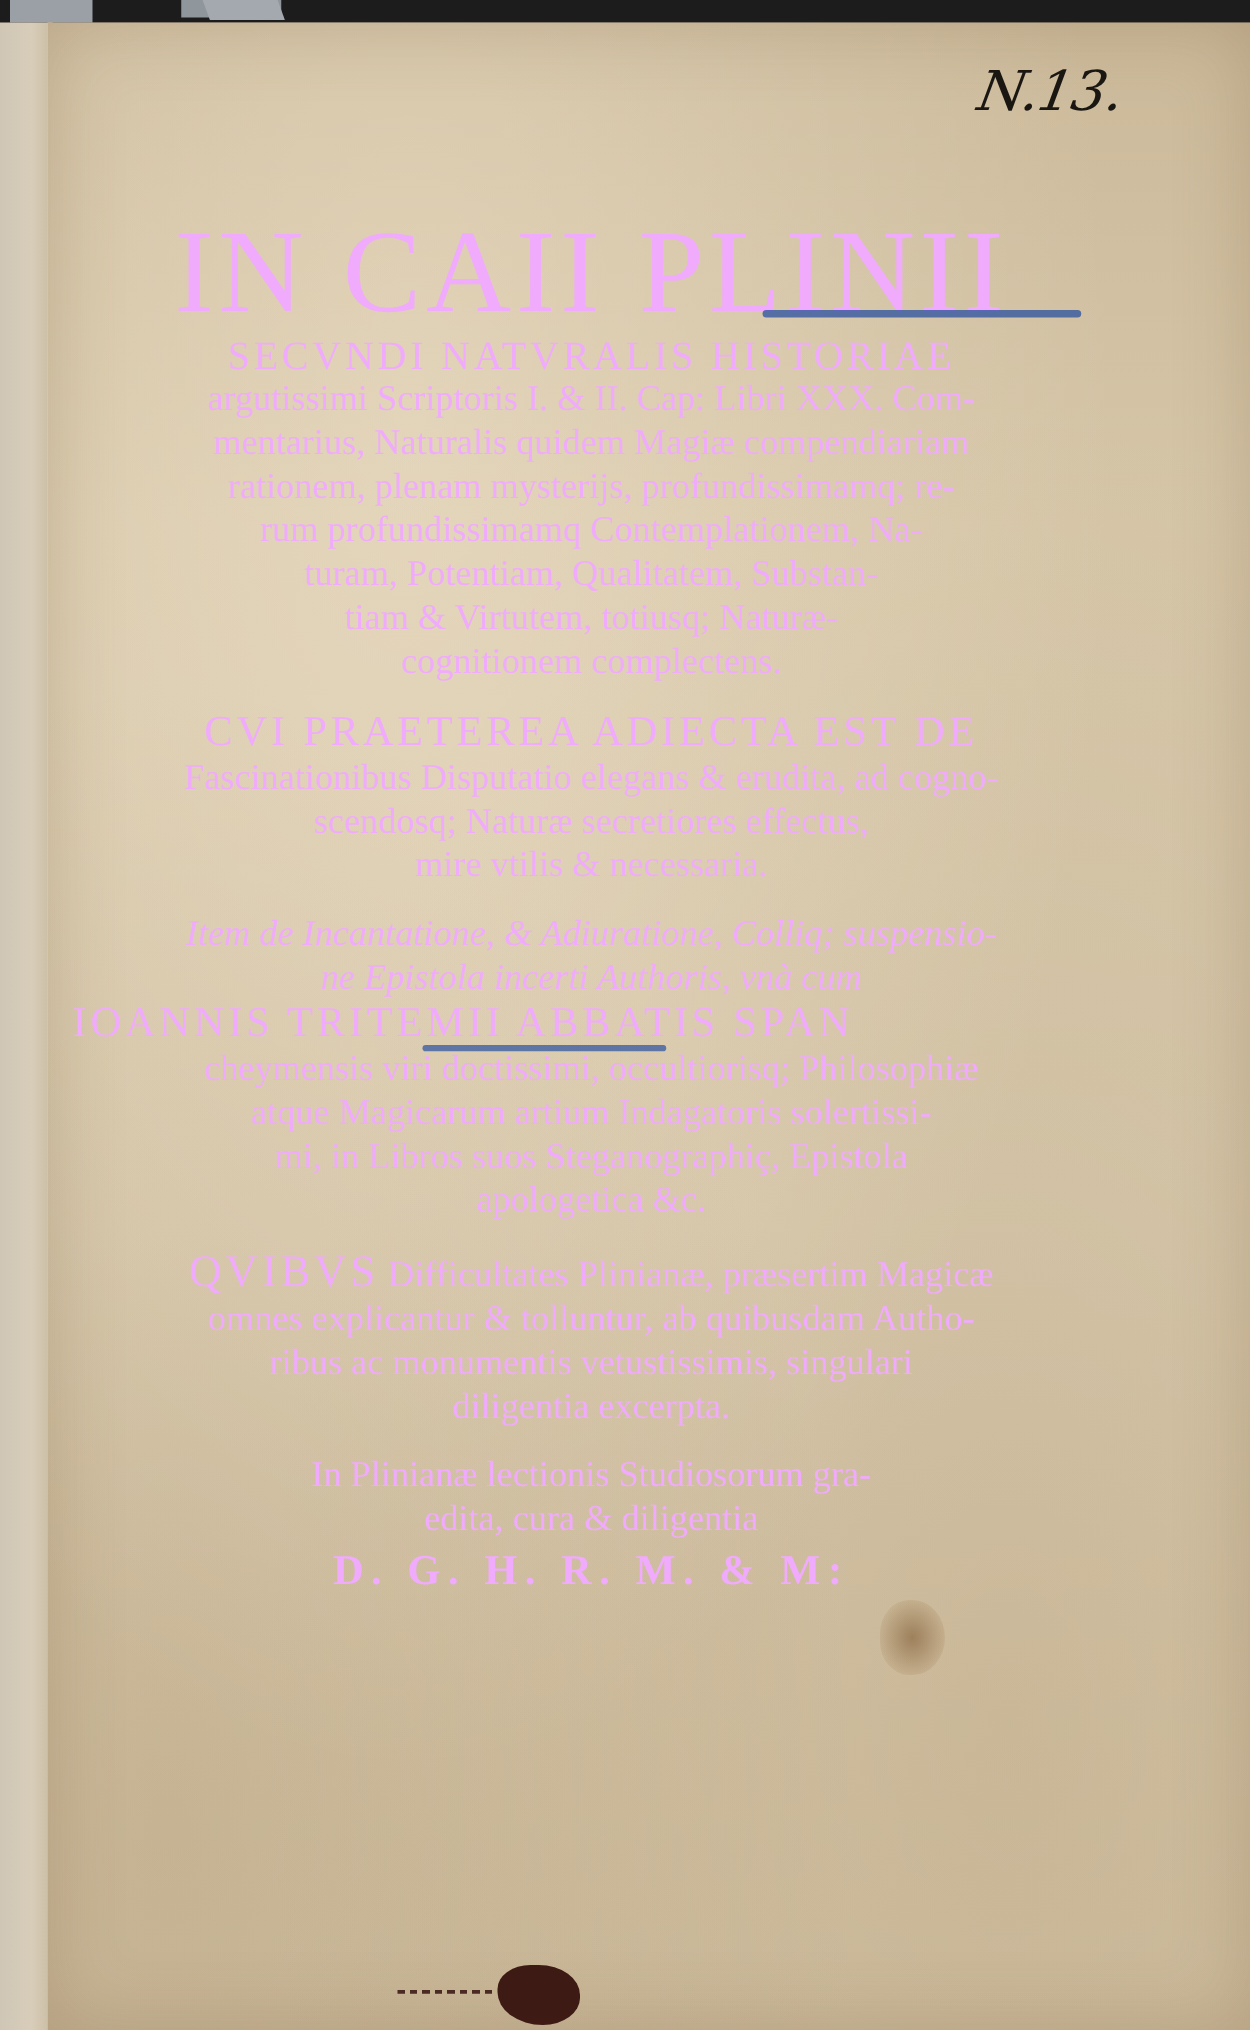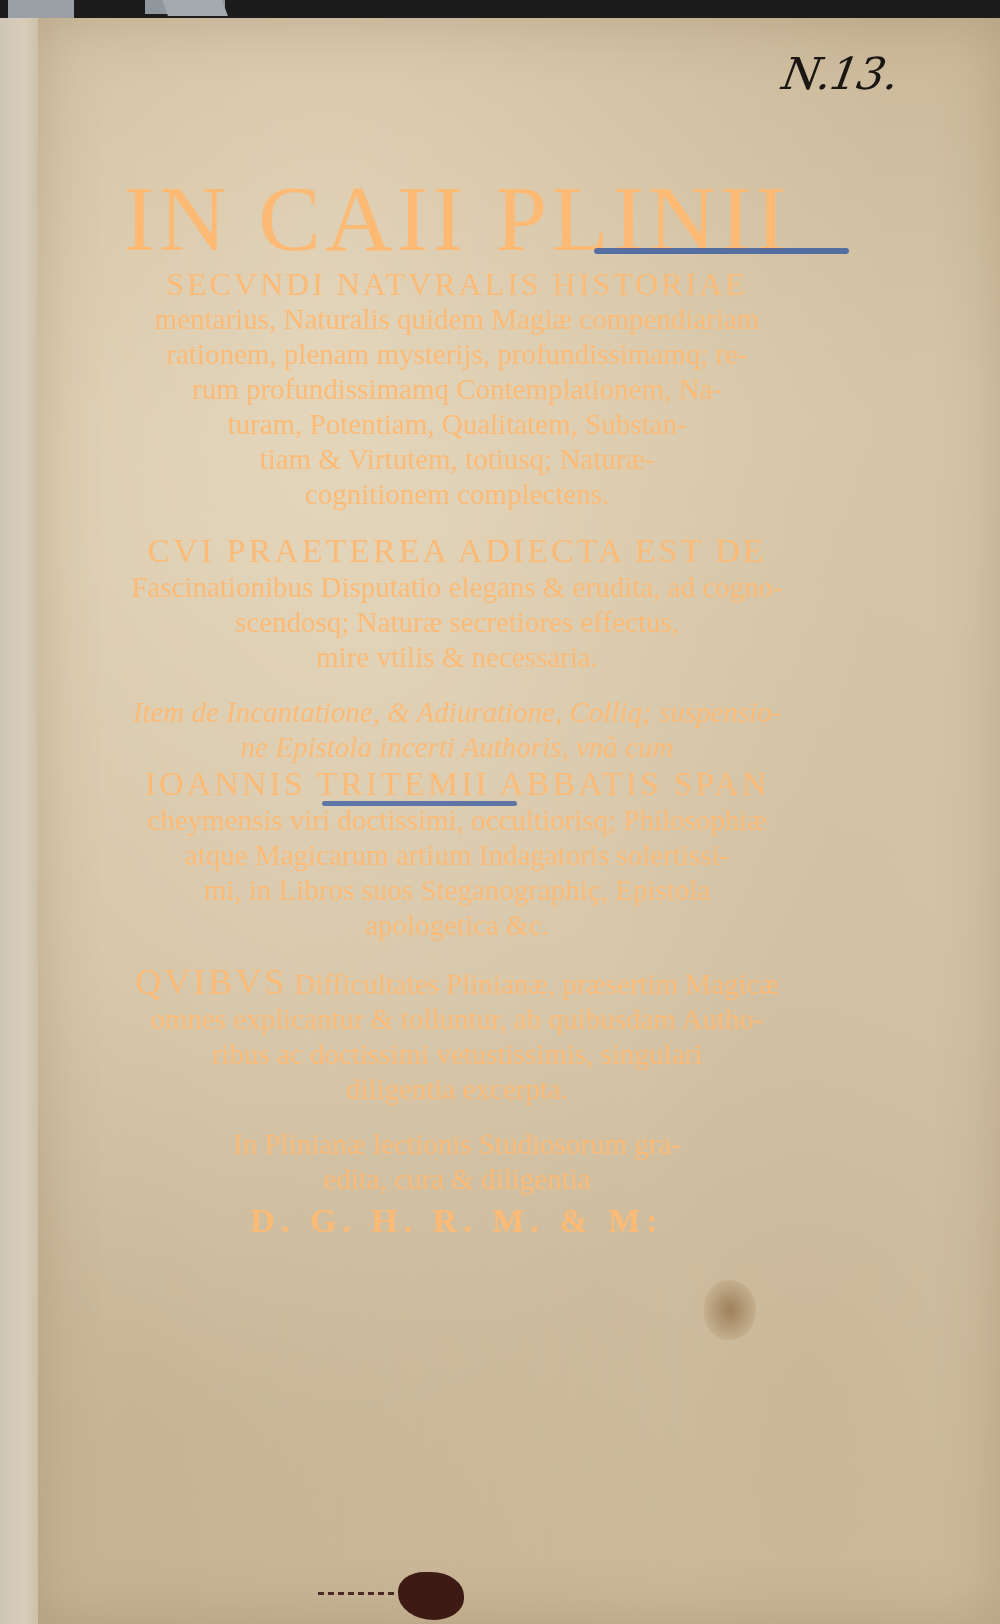--- a/index.html
+++ b/index.html
@@ -42,22 +42,22 @@
       position: absolute; left: 280px; top: 1574px; width: 76px; height: 3px;
       background: repeating-linear-gradient(90deg, #4a2a22 0 6px, transparent 6px 10px);
     }
     .shelfmark {
       position: absolute; left: 783px; top: 48px;
       font-family: "DejaVu Serif", serif; font-style: italic;
       font-size: 44px; color: #1a1712; letter-spacing: -1px;
       transform: skewX(-10deg);
     }
     .text-block {
-      position: absolute; left: 42px; top: 170px; width: 830px;
-      color: #fdba74;
+      position: absolute; left: 58px; top: 170px; width: 830px;
+      color: #f0abfc;
       text-align: center;
       font-family: "Liberation Serif", "DejaVu Serif", serif;
     }
     .title-main {
       font-size: 94px; letter-spacing: 4px; line-height: 96px;
       margin: 0; font-weight: normal; position: relative;
     }
     .blue-underline {
       position: absolute; left: 552px; top: 78px; width: 255px; height: 6px;
       background: rgba(40,80,160,0.75); border-radius: 3px;
@@ -98,20 +98,21 @@
 <div class="shelfmark">N.13.</div>
 
 <div class="text-block">
   <div style="position:relative">
     <h1 class="title-main">IN CAII PLINII</h1>
     <div class="blue-underline"></div>
   </div>
   <p class="title-sub">SECVNDI NATVRALIS HISTORIAE</p>
 
   <div>
+    <span class="line para">argutissimi Scriptoris I. &amp; II. Cap: Libri XXX. Com-</span>
     <span class="line para">mentarius, Naturalis quidem Magiæ compendiariam</span>
     <span class="line para">rationem, plenam mysterijs, profundissimamq; re-</span>
     <span class="line para">rum profundissimamq Contemplationem, Na-</span>
     <span class="line para">turam, Potentiam, Qualitatem, Substan-</span>
     <span class="line para">tiam &amp; Virtutem, totiusq; Naturæ-</span>
     <span class="line para">cognitionem complectens.</span>
   </div>
 
   <div class="gap-md"></div>
 
@@ -120,37 +121,37 @@
     <span class="line para">Fascinationibus Disputatio elegans &amp; erudita, ad cogno-</span>
     <span class="line para">scendosq; Naturæ secretiores effectus,</span>
     <span class="line para">mire vtilis &amp; necessaria.</span>
   </div>
 
   <div class="gap-md"></div>
 
   <div style="position:relative">
     <span class="line para left">Item de Incantatione, &amp; Adiuratione, Colliq; suspensio-</span>
     <span class="line para left">ne Epistola incerti Authoris, vnà cum</span>
-    <p class="caps" style="text-align:center">IOANNIS TRITEMII ABBATIS SPAN</p>
+    <p class="caps" style="text-align:left">IOANNIS TRITEMII ABBATIS SPAN</p>
     <div class="blue-underline2" style="top:106px"></div>
     <span class="line para">cheymensis viri doctissimi, occultiorisq; Philosophiæ</span>
     <span class="line para">atque Magicarum artium Indagatoris solertissi-</span>
     <span class="line para">mi, in Libros suos Steganographiç, Epistola</span>
     <span class="line para">apologetica &amp;c.</span>
   </div>
 
   <div class="gap-md"></div>
 
   <div>
     <span class="line para">
       <span class="caps" style="font-size:36px">QVIBVS</span>
       <span>Difficultates Plinianæ, præsertim Magicæ</span>
     </span>
     <span class="line para">omnes explicantur &amp; tolluntur, ab quibusdam Autho-</span>
-    <span class="line para">ribus ac doctissimi vetustissimis, singulari</span>
+    <span class="line para">ribus ac monumentis vetustissimis, singulari</span>
     <span class="line para">diligentia excerpta.</span>
   </div>
 
   <div class="gap-md"></div>
 
   <div>
     <span class="line para">In Plinianæ lectionis Studiosorum gra-</span>
     <span class="line para">edita, cura &amp; diligentia</span>
     <span class="line initials">D. G. H. R. M. &amp; M:</span>
   </div>

